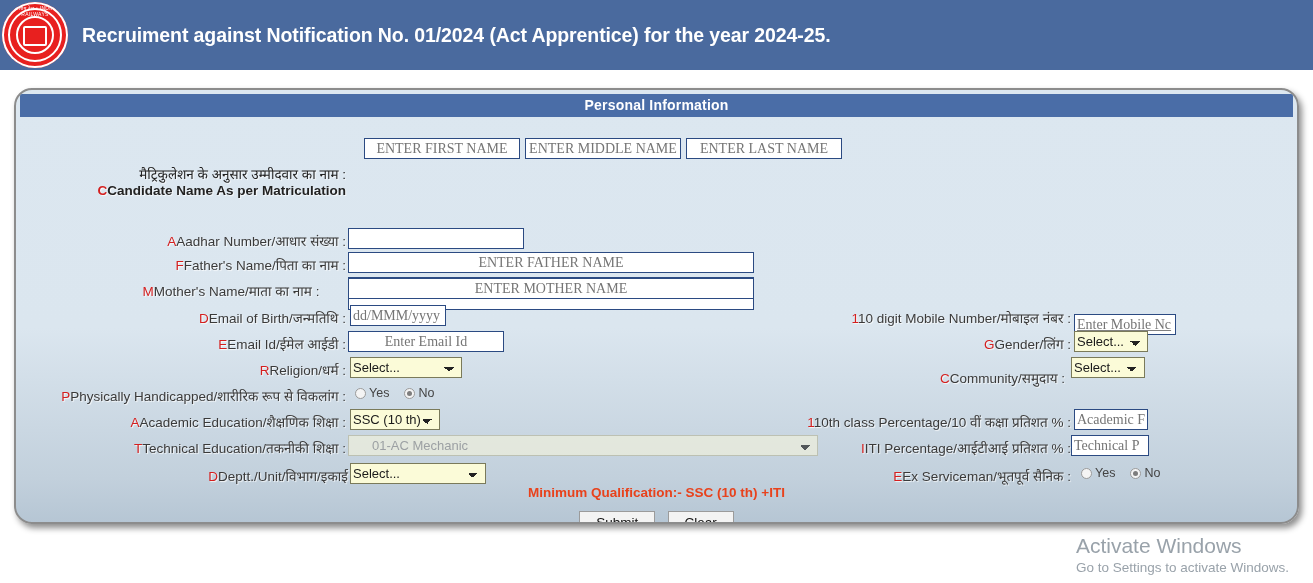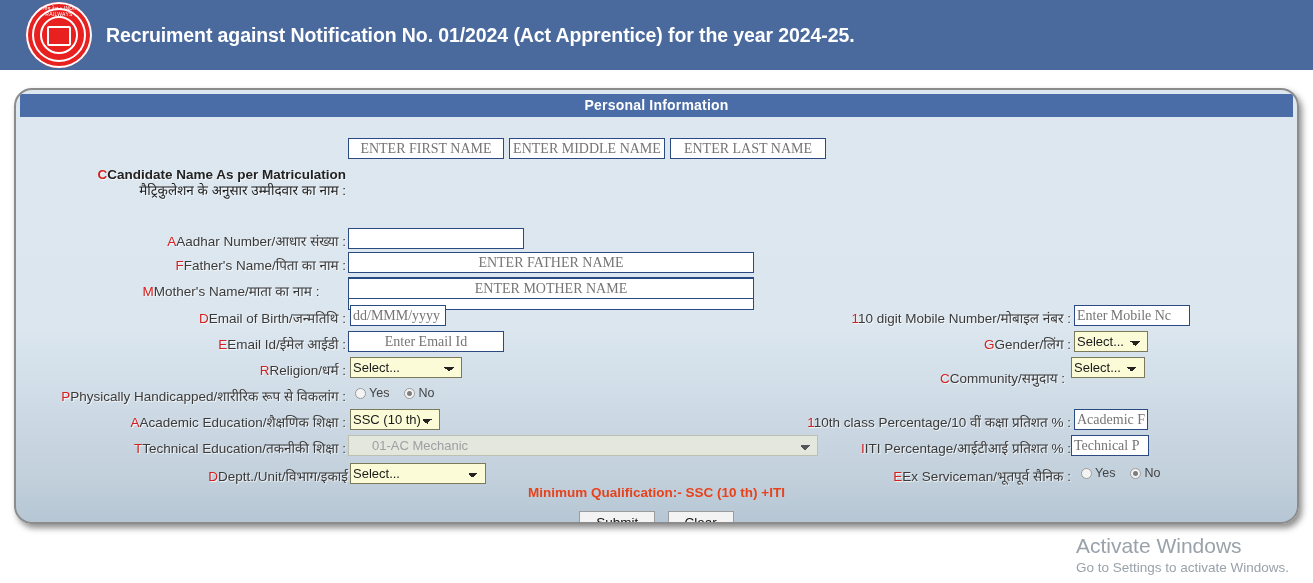--- a/index.html
+++ b/index.html
@@ -11,21 +11,20 @@
     position:relative;
   }
 
   
   #app-header{
     height:70px;
     background:#4a6a9e;
     display:flex;
     align-items:center;
     position:relative;
-    padding-left:24px;
   }
   #railway-logo{
     width:66px;height:66px;
     border-radius:50%;
     background:#e8201f;
     margin-left:2px;
     position:relative;
     flex:0 0 auto;
     box-shadow:inset 0 0 0 2px #fff;
     overflow:hidden;
@@ -194,30 +193,30 @@
   </div>
   <div id="header-title">Recruiment against Notification No. 01/2024 (Act Apprentice) for the year 2024-25.</div>
 </div>
 
 <div id="form-panel">
 
   <div id="section-title-bar">Personal Information</div>
 
   <div id="form-body">
 
-    <div class="row" style="left:332px;top:21px;border-radius:7px;">
+    <div class="row" style="left:348px;top:21px;border-radius:7px;">
       <input class="tin" style="width: 156px;" placeholder="ENTER FIRST NAME">
       <input class="tin" style="width: 156px; margin-left: 5px;" placeholder="ENTER MIDDLE NAME">
       <input class="tin" style="width: 156px; margin-left: 5px;" placeholder="ENTER LAST NAME">
     </div>
 
     <div class="row" style="left:60px;top:50px;width:270px;justify-content:flex-end;">
       <div class="lbl lbl-2line bold">
+        <div style="font-weight:normal;">मैट्रिकुलेशन के अनुसार उम्मीदवार का नाम :</div>
         <div><span class="rd">C</span><span>Candidate Name As per Matriculation</span></div>
-        <div style="font-weight:normal;">मैट्रिकुलेशन के अनुसार उम्मीदवार का नाम :</div>
       </div>
     </div>
     <input class="tin big left" style="left: 332px; top: 160px; position: absolute; width: 406px;">
 
     <div class="row" style="left:100px;top:115px;width:230px;justify-content:flex-end;">
       <div class="lbl"><span class="rd">A</span><span>Aadhar Number/आधार संख्या :</span></div>
     </div>
     <input class="tin left" style="position: absolute; left: 332px; top: 111px; width: 176px;">
 
     <div class="row" style="left:100px;top:139px;width:230px;justify-content:flex-end;">
@@ -275,21 +274,21 @@
     <div class="row" style="left:90px;top:350px;width:242px;justify-content:flex-end;">
       <div class="lbl"><span class="rd">D</span><span>Deptt./Unit/विभाग/इकाई</span></div>
     </div>
     <select class="sel" style="position:absolute;left:334px;top:346px;width:136px;">
       <option>Select...</option>
     </select>
 
     <div class="row" style="left:790px;top:192px;width:265px;justify-content:flex-end;">
       <div class="lbl"><span class="rd">1</span><span>10 digit Mobile Number/मोबाइल नंबर :</span></div>
     </div>
-    <input class="tin left" style="position: absolute; left: 1058px; top: 188px; width: 116px;" placeholder="Enter Mobile Nc">
+    <input class="tin left" style="position: absolute; left: 1058px; top: 197px; width: 102px; text-decoration: underline;" placeholder="Enter Mobile Nc">
 
     <div class="row" style="left:860px;top:218px;width:195px;justify-content:flex-end;">
       <div class="lbl"><span class="rd">G</span><span>Gender/लिंग :</span></div>
     </div>
     <select class="sel" style="position:absolute;left:1058px;top:214px;width:74px;">
       <option>Select...</option>
     </select>
 
     <div class="row" style="left:860px;top:244px;width:189px;justify-content:flex-end;margin-top:8px;">
       <div class="lbl"><span class="rd">C</span><span>Community/समुदाय :</span></div>

